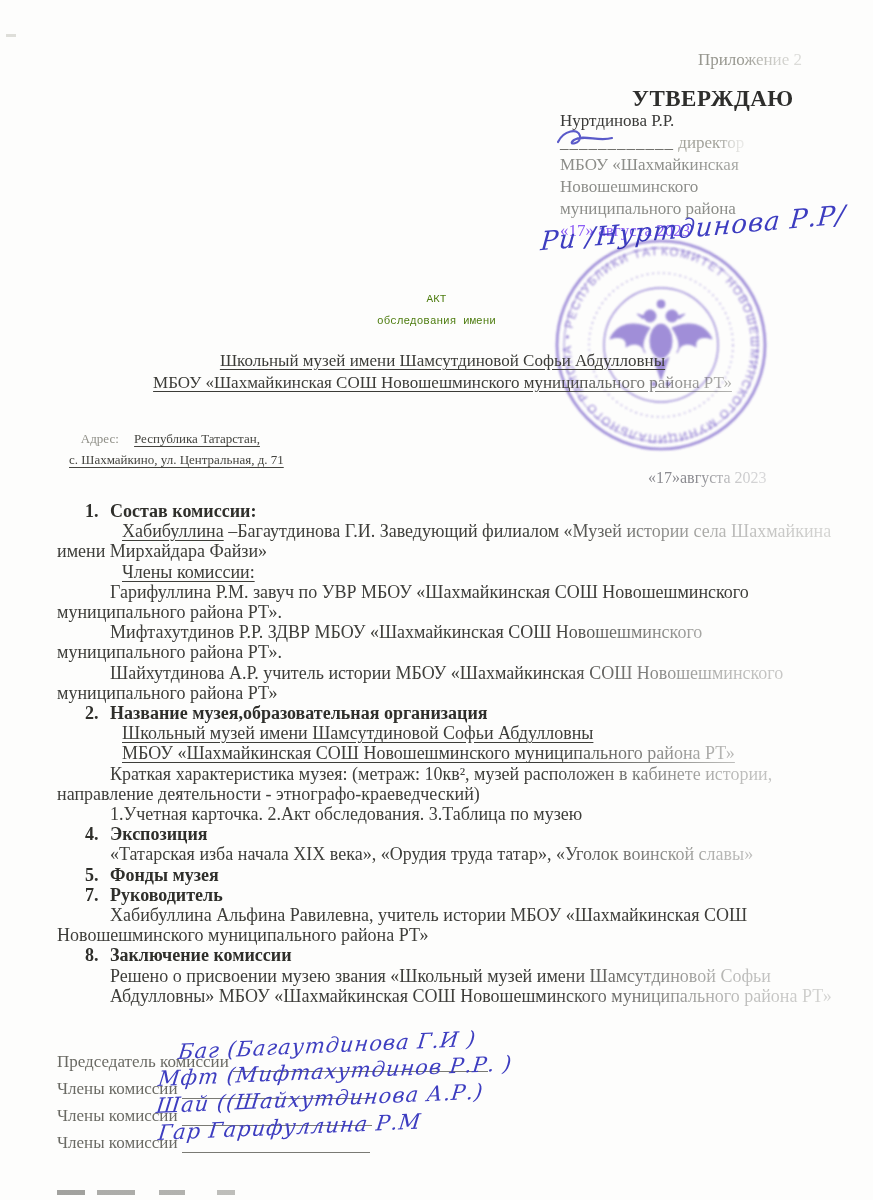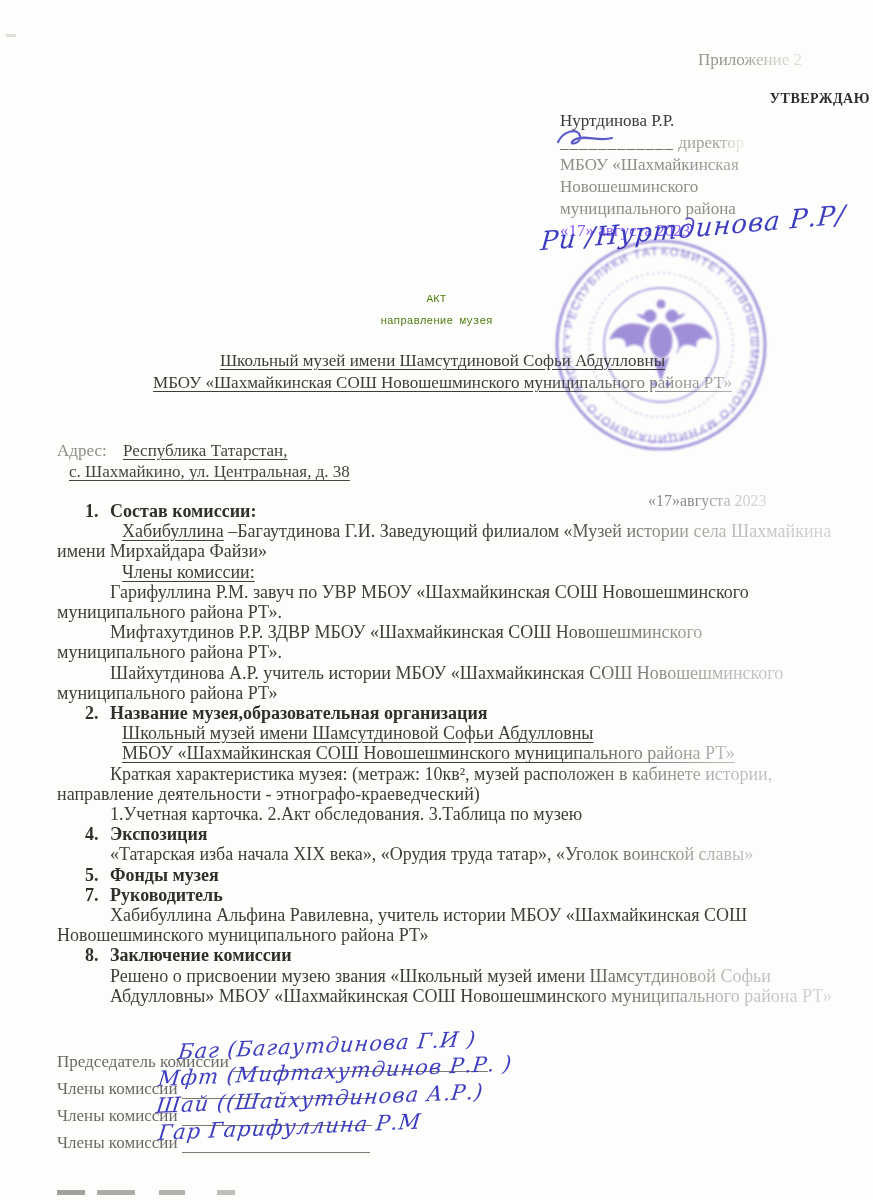--- a/index.html
+++ b/index.html
@@ -16,21 +16,21 @@
             mask-image:linear-gradient(90deg,#000 62%,rgba(0,0,0,.35) 85%,rgba(0,0,0,.18) 100%);
   }
   .fade-soft{
     -webkit-mask-image:linear-gradient(90deg,#000 40%,rgba(0,0,0,.45) 75%,rgba(0,0,0,.3) 100%);
             mask-image:linear-gradient(90deg,#000 40%,rgba(0,0,0,.45) 75%,rgba(0,0,0,.3) 100%);
   }
   .midgray{color:#6e6e68;}
   
   .appendix{top:50px;left:698px;font-size:17px;color:#97978f;}
   .approve-block{top:88px;left:560px;width:310px;font-size:17px;line-height:22px;}
-  .approve-word{font-weight:bold;font-size:14px;margin-left:72px;letter-spacing:.5px;color:#2e2e2c;text-align:right;}
+  .approve-word{font-weight:bold;font-size:23px;margin-left:72px;letter-spacing:.5px;color:#2e2e2c;}
   .sig-row{position:relative;height:22px;}
   .sig-underscores{letter-spacing:1px;color:#5a5a55;}
   .role{color:#a3a39b;}
   .org-line{color:#8d8e8a;}
   .approve-date{color:#8b5cf6;}
   .squiggle-svg{position:absolute;left:-6px;top:-6px;}
   
   .hw{
     font-family:"DejaVu Serif", serif;
     font-style:italic;
@@ -46,24 +46,24 @@
   
   .stamp{
     top:232px;left:548px;width:226px;height:226px;
     mix-blend-mode:multiply;opacity:.92;
   }
   
   .title-block{top:288px;left:0;width:873px;text-align:center;font-size:11px;line-height:22px;color:#4d7c0f;font-family:Liberation Mono, monospace;}
   .museum-block{top:350px;left:0;width:873px;text-align:center;font-size:17px;line-height:22px;color:#3c3c38;}
   .ul{text-decoration:underline;text-underline-offset:3px;padding-left:12px;}
   
-  .addr{top:440px;left:57px;font-size:17px;line-height:21.3px;}
+  .addr{top:428px;left:57px;font-size:13px;line-height:21.3px;text-align:center;}
   .addr-label{color:#8e8e86;}
   .addr-val{color:#44443f;}
-  .addr-date{top:492px;left:648px;font-size:16px;color:#8b8b90;text-align:right;}
+  .addr-date{top:469px;left:648px;font-size:16px;color:#8b8b90;text-align:right;}
   
   .doc-body{top:501px;left:57px;width:790px;font-size:18px;line-height:20.2px;color:#3e3e3a;}
   .line{white-space:nowrap;}
   .no{display:inline-block;width:25px;margin-left:28px;}
   .b{font-weight:bold;color:#2f2f2b;}
   .ind{padding-left:53px;}
   
   .sig-block{top:1052px;left:57px;font-size:17px;color:#6a6a64;}
   .srow{position:relative;height:27px;}
   .sline{display:inline-block;border-bottom:1.2px solid #7a7a74;height:15px;vertical-align:bottom;}
@@ -128,33 +128,33 @@
     <path d="M102 96 C85 88 68 92 62 107 C72 103 80 107 78 115 C87 109 95 113 97 121 C92 113 97 103 102 96 Z"></path>
     <path d="M124 96 C141 88 158 92 164 107 C154 103 146 107 148 115 C139 109 131 113 129 121 C134 113 129 103 124 96 Z"></path>
     <path d="M105 125 L113 148 L121 125 C117 130 109 130 105 125 Z"></path>
     <circle cx="106" cy="152" r="2"></circle>
     <circle cx="120" cy="152" r="2"></circle>
   </g>
 </svg>
 
 <div class="abs title-block">
   <div>АКТ</div>
-  <div>направление музея</div>
+  <div>обследования имени</div>
 </div>
 <div class="abs museum-block">
   <div class="ul">Школьный музей имени Шамсутдиновой Софьи Абдулловны</div>
   <div class="ul fade-end">МБОУ «Шахмайкинская СОШ Новошешминского муниципального района РТ»</div>
 </div>
 
 <div class="abs addr">
   <div>
     <span class="addr-label">Адрес:</span>
     <span class="addr-val ul">Республика Татарстан,</span>
   </div>
-  <div class="addr-val ul">с. Шахмайкино, ул. Центральная, д. 38</div>
+  <div class="addr-val ul">с. Шахмайкино, ул. Центральная, д. 71</div>
 </div>
 <div class="abs addr-date fade-soft">«17»августа 2023</div>
 
 <div class="abs doc-body">
   <div class="line"><span class="no b">1.</span><span class="b">Состав комиссии:</span></div>
   <div class="line ind fade-end"><span class="ul">Хабибуллина</span><span> –Багаутдинова Г.И. Заведующий филиалом «Музей истории села Шахмайкина</span></div>
   <div class="line">имени Мирхайдара Файзи»</div>
   <div class="line ind"><span class="ul">Члены комиссии:</span></div>
   <div class="line ind">Гарифуллина Р.М. завуч по УВР МБОУ «Шахмайкинская СОШ Новошешминского</div>
   <div class="line">муниципального района РТ».</div>

